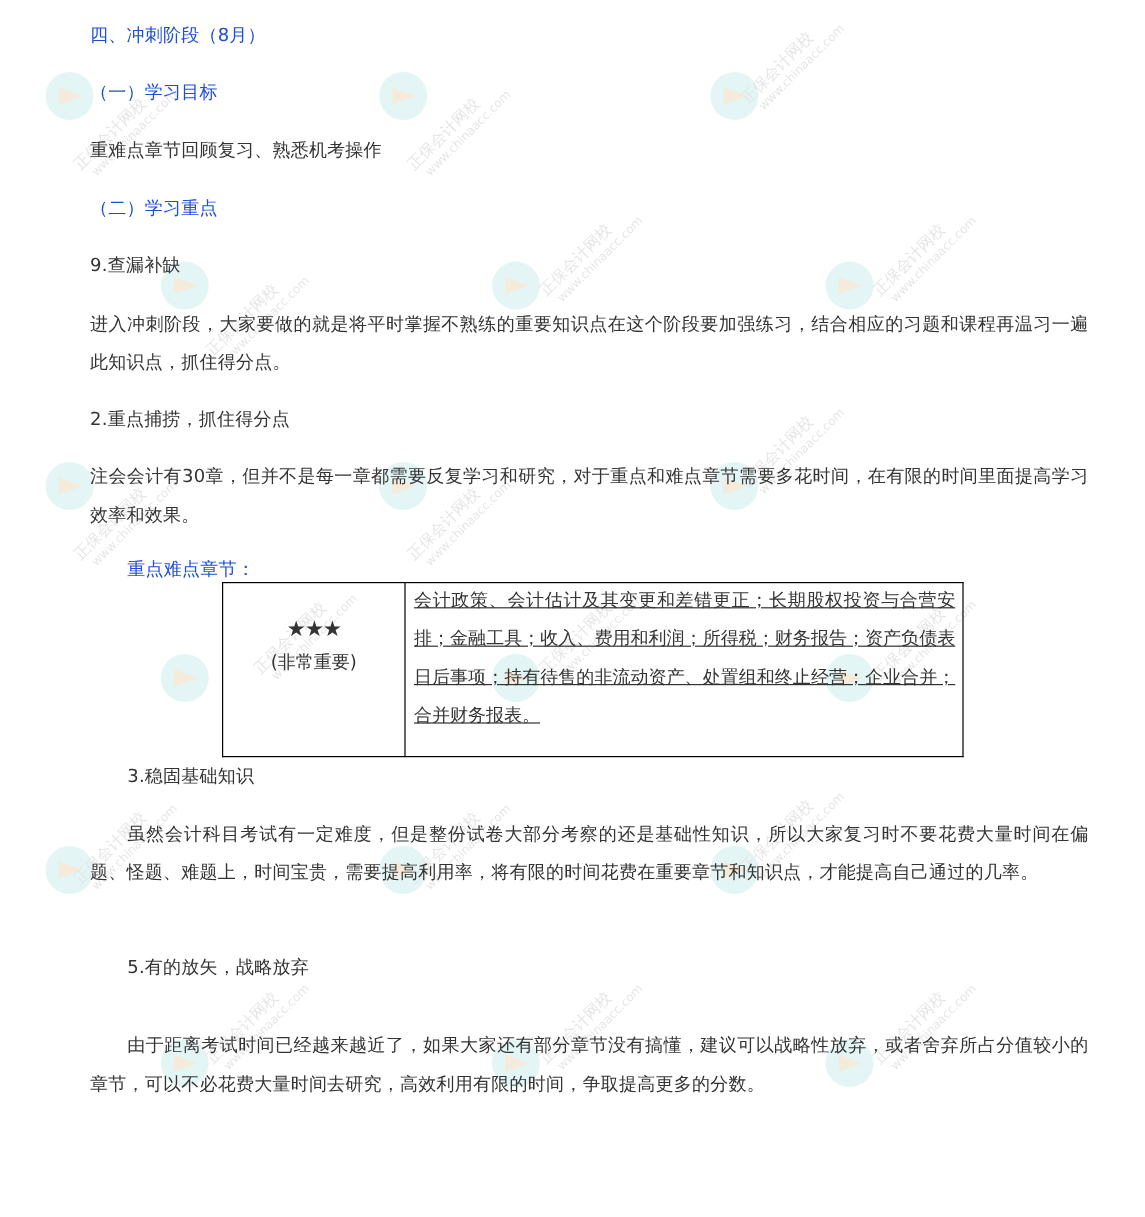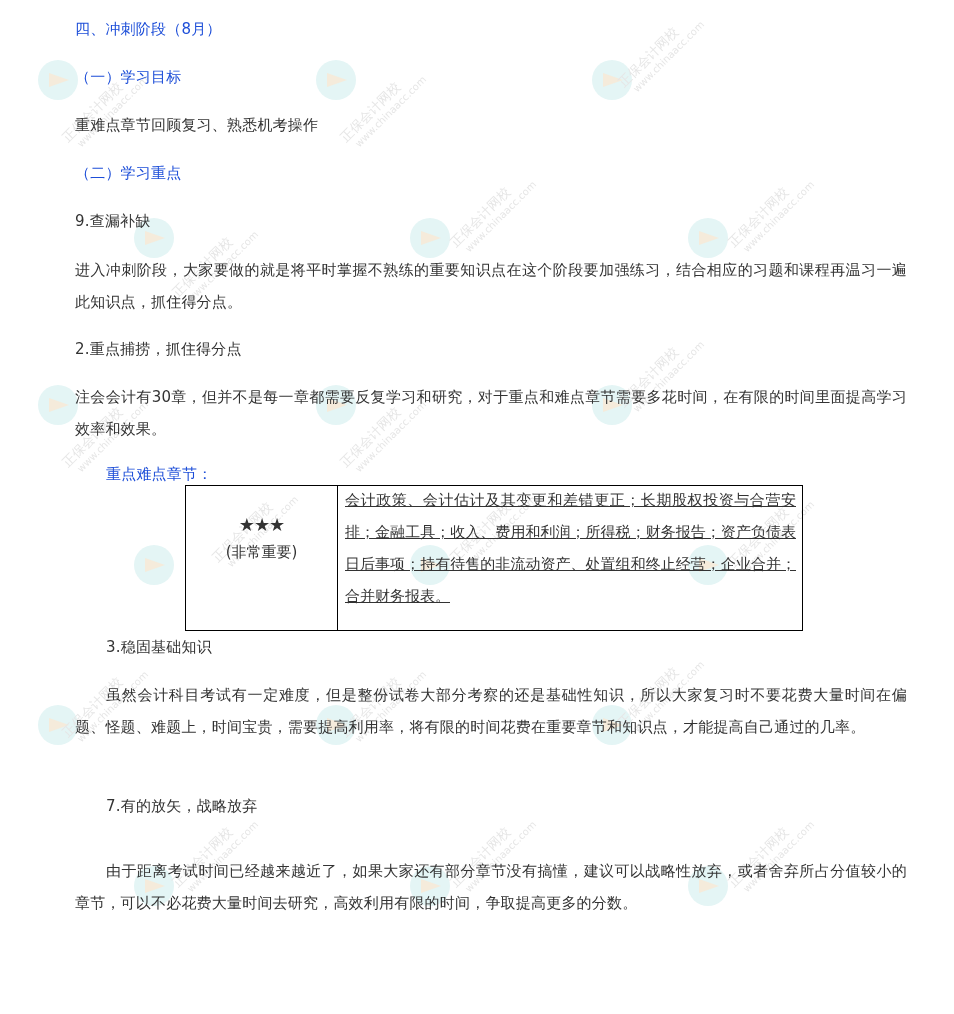--- a/index.html
+++ b/index.html
@@ -197,17 +197,17 @@
         <div class="topics">会计政策、会计估计及其变更和差错更正；长期股权投资与合营安排；金融工具；收入、费用和利润；所得税；财务报告；资产负债表日后事项；持有待售的非流动资产、处置组和终止经营；企业合并；合并财务报表。</div>
       </td>
     </tr>
   </tbody>
     </table>
 
   <div class="line" style="top:631px;left:106px;">3.稳固基础知识</div>
 
   <div class="para indent" style="top:679px;">虽然会计科目考试有一定难度，但是整份试卷大部分考察的还是基础性知识，所以大家复习时不要花费大量时间在偏题、怪题、难题上，时间宝贵，需要提高利用率，将有限的时间花费在重要章节和知识点，才能提高自己通过的几率。</div>
 
-  <div class="line" style="top:790px;left:106px;">7.有的放矢，战略放弃</div>
+  <div class="line" style="top:790px;left:106px;">5.有的放矢，战略放弃</div>
 
   <div class="para indent" style="top:839px;margin-top:16px;">由于距离考试时间已经越来越近了，如果大家还有部分章节没有搞懂，建议可以战略性放弃，或者舍弃所占分值较小的章节，可以不必花费大量时间去研究，高效利用有限的时间，争取提高更多的分数。</div>
 
 </div>
 
 </body></html>

